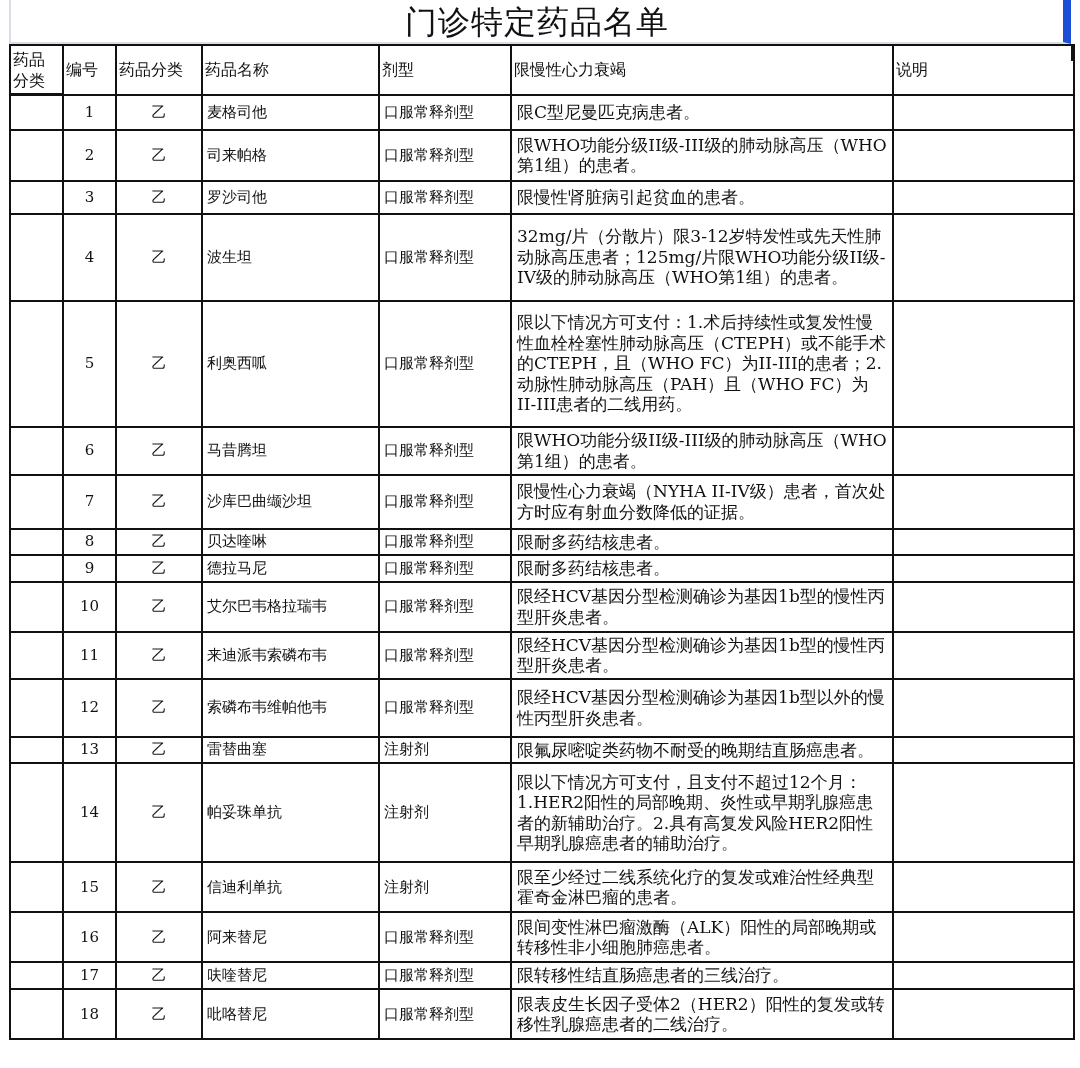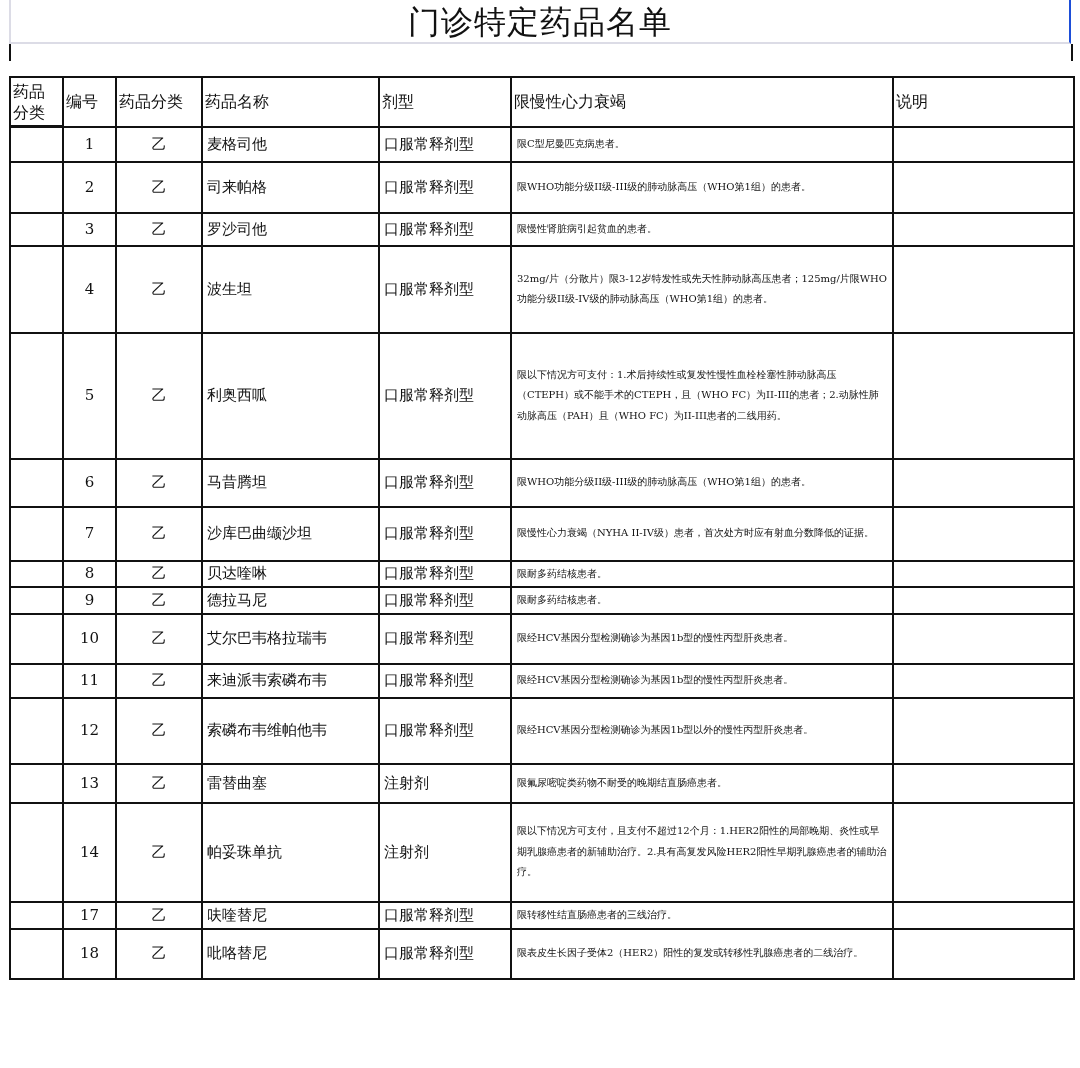--- a/index.html
+++ b/index.html
@@ -3,49 +3,49 @@
 <meta charset="utf-8">
 <style>
   html, body { margin: 0; padding: 0; background: #ffffff; }
   body {
     width: 1080px; height: 1068px; overflow: hidden; position: relative;
     font-family: "DejaVu Serif", "Liberation Serif", serif;
     color: #111;
   }
   .title-band {
     position: absolute; left: 9px; top: 0; width: 1062px; height: 44px;
-    border-right: 2px solid #1d4ed8; border-bottom: 2px solid #dcdce6;
+    border-right: 8px solid #1d4ed8; border-bottom: 2px solid #dcdce6;
     border-left: 2px solid #dcdce6;
     box-sizing: border-box; background: #fff;
   }
   .title {
     position: absolute; left: 0; right: 0; top: 2px; text-align: center;
     font-family: "DejaVu Sans", "Liberation Sans", sans-serif;
     font-size: 32px; line-height: 40px; letter-spacing: 1px; color: #111;
   }
   .gap-band {
     position: absolute; left: 9px; top: 44px; width: 1064px; height: 17px;
     border-left: 2px solid #111; border-right: 2px solid #111; box-sizing: border-box;
   }
   table {
-    position: absolute; left: 9px; top: 76px;
+    position: absolute; left: 9px; top: 44px;
     border-collapse: collapse; table-layout: fixed; width: 1064px;
   }
   td, th {
     border: 2px solid #111; padding: 0 4px; vertical-align: middle;
     font-size: 15px; line-height: 19px; font-weight: normal;
     overflow: hidden;
   }
   th {
     font-family: "DejaVu Sans", "Liberation Sans", sans-serif;
     font-size: 16px; text-align: left; height: 47px; padding: 0 2px;
   }
   th.first { text-align: left; line-height: 21px; border-bottom-width: 3px; }
   td.center { text-align: center; }
-  td.scope { padding: 2px 5px; font-size: 10px; line-height: 20.5px; margin-top: 12px; }
+  td.scope { padding: 2px 5px; font-size: 17px; line-height: 20.5px; margin-top: 12px; }
   td.cat { font-family: "DejaVu Sans", "Liberation Sans", sans-serif; font-size: 15px; }
 </style>
 </head>
 <body>
 
 <div class="title-band">
   <div class="title">门诊特定药品名单</div>
 </div>
 <div class="gap-band"></div>
 
@@ -163,45 +163,63 @@
       </tr>
       <tr style="height: 34px;">
         <td></td>
         <td class="center">11</td>
         <td class="center cat">乙</td>
         <td>来迪派韦索磷布韦</td>
         <td>口服常释剂型</td>
         <td class="scope">限经HCV基因分型检测确诊为基因1b型的慢性丙型肝炎患者。</td>
         <td></td>
       </tr>
-      <tr style="height: 66px; padding-left: 14px;">
+      <tr style="height: 58px; padding-left: 14px;">
         <td></td>
         <td class="center">12</td>
         <td class="center cat">乙</td>
         <td>索磷布韦维帕他韦</td>
         <td>口服常释剂型</td>
         <td class="scope">限经HCV基因分型检测确诊为基因1b型以外的慢性丙型肝炎患者。</td>
         <td></td>
       </tr>
-      <tr style="height: 39px;">
+      <tr style="height: 26px;">
         <td></td>
         <td class="center">13</td>
         <td class="center cat">乙</td>
         <td>雷替曲塞</td>
         <td>注射剂</td>
         <td class="scope">限氟尿嘧啶类药物不耐受的晚期结直肠癌患者。</td>
         <td></td>
       </tr>
       <tr style="height: 99px;">
         <td></td>
         <td class="center">14</td>
         <td class="center cat">乙</td>
         <td>帕妥珠单抗</td>
         <td>注射剂</td>
         <td class="scope">限以下情况方可支付，且支付不超过12个月：1.HER2阳性的局部晚期、炎性或早期乳腺癌患者的新辅助治疗。2.具有高复发风险HER2阳性早期乳腺癌患者的辅助治疗。</td>
+        <td></td>
+      </tr>
+      <tr style="height: 50px;">
+        <td></td>
+        <td class="center">15</td>
+        <td class="center cat">乙</td>
+        <td>信迪利单抗</td>
+        <td>注射剂</td>
+        <td class="scope">限至少经过二线系统化疗的复发或难治性经典型霍奇金淋巴瘤的患者。</td>
+        <td></td>
+      </tr>
+      <tr style="height: 50px;">
+        <td></td>
+        <td class="center">16</td>
+        <td class="center cat">乙</td>
+        <td>阿来替尼</td>
+        <td>口服常释剂型</td>
+        <td class="scope">限间变性淋巴瘤激酶（ALK）阳性的局部晚期或转移性非小细胞肺癌患者。</td>
         <td></td>
       </tr>
       <tr style="height: 27px;">
         <td></td>
         <td class="center">17</td>
         <td class="center cat">乙</td>
         <td>呋喹替尼</td>
         <td>口服常释剂型</td>
         <td class="scope">限转移性结直肠癌患者的三线治疗。</td>
         <td></td>

